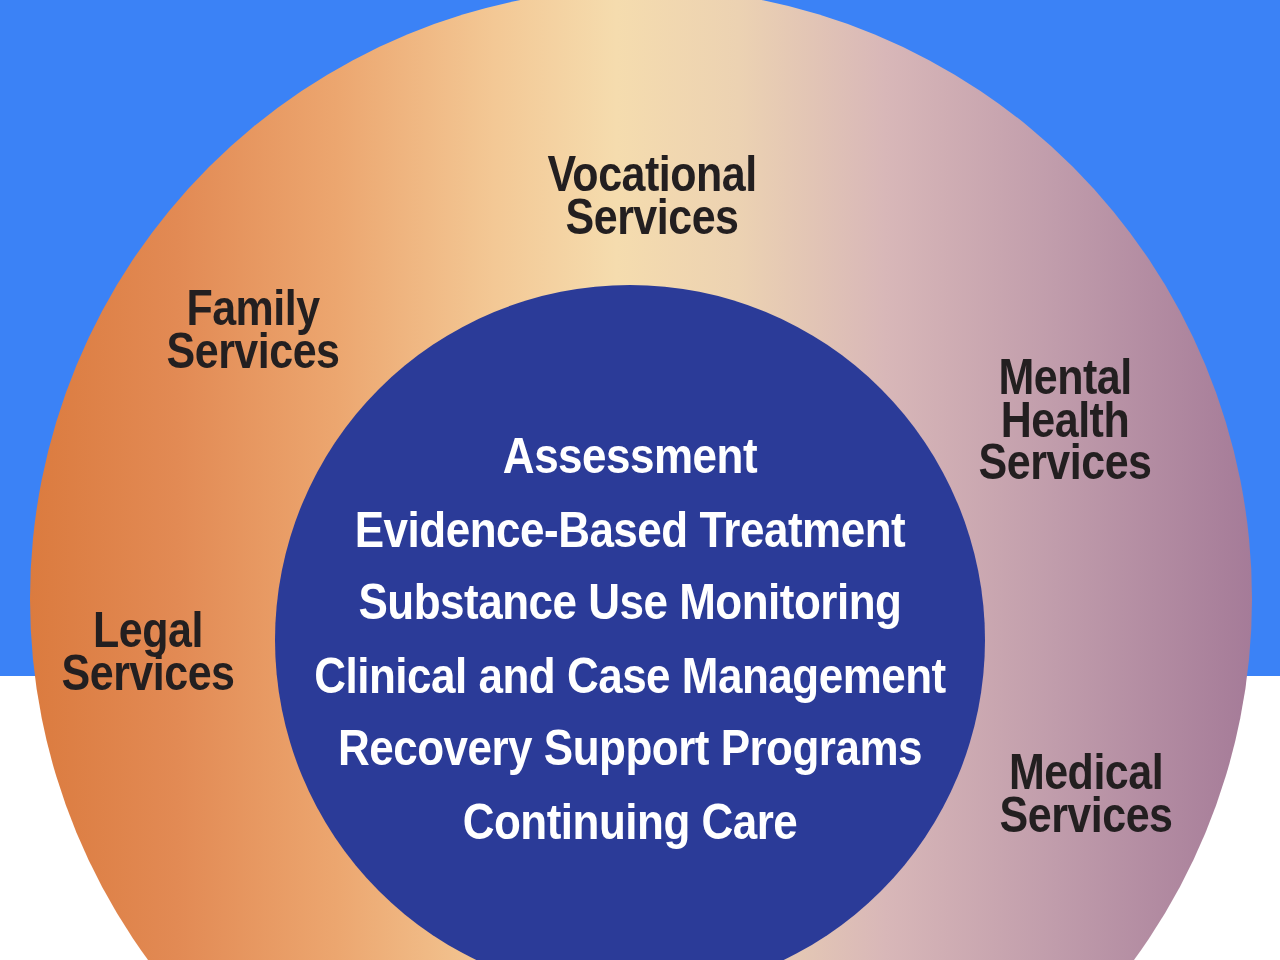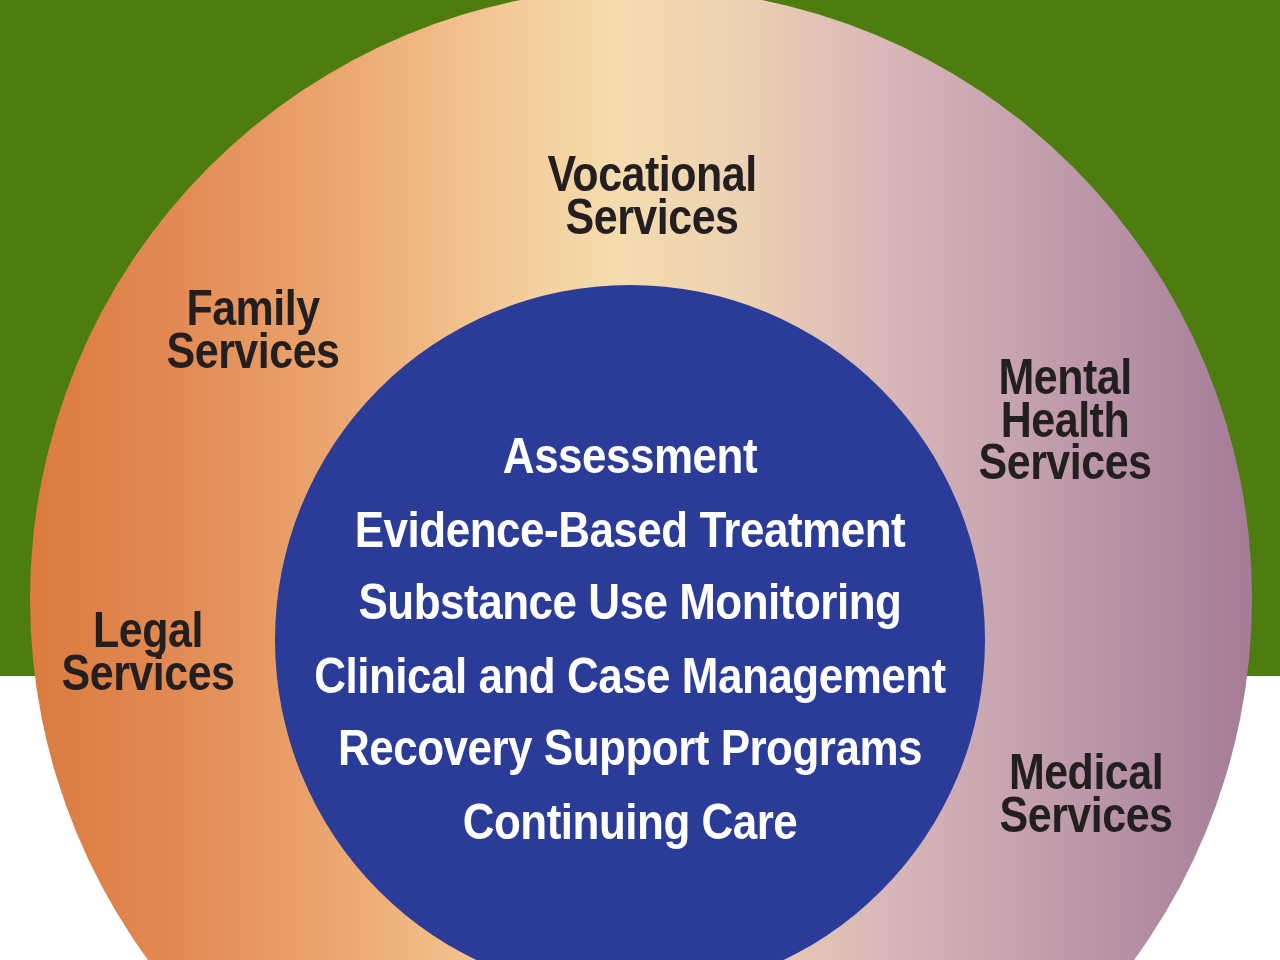--- a/index.html
+++ b/index.html
@@ -8,21 +8,21 @@
     width: 1280px;
     height: 960px;
     background: #ffffff;
     overflow: hidden;
     font-family: "Liberation Sans", sans-serif;
   }
   .canvas {
     position: relative;
     width: 1280px;
     height: 676px;
-    background: #4d7c0f;
+    background: #3b82f6;
   }
   .outer-ring {
     position: absolute;
     left: 30px;
     top: -12px;
     width: 1222px;
     height: 1222px;
     border-radius: 50%;
     background: linear-gradient(90deg,
       #db7b3f 0%,

